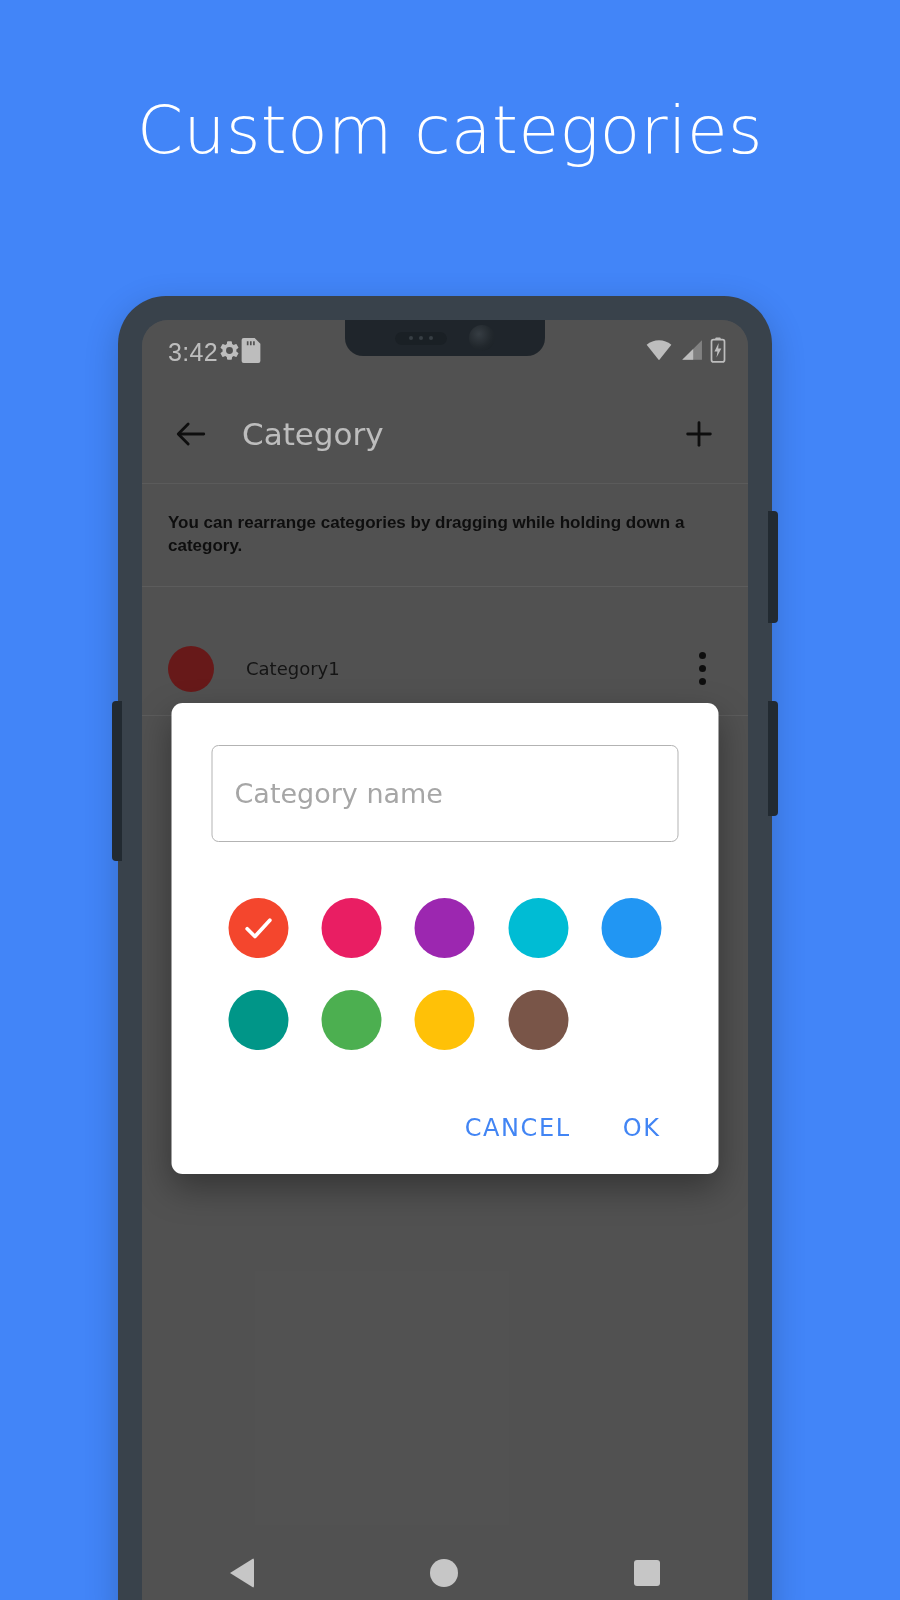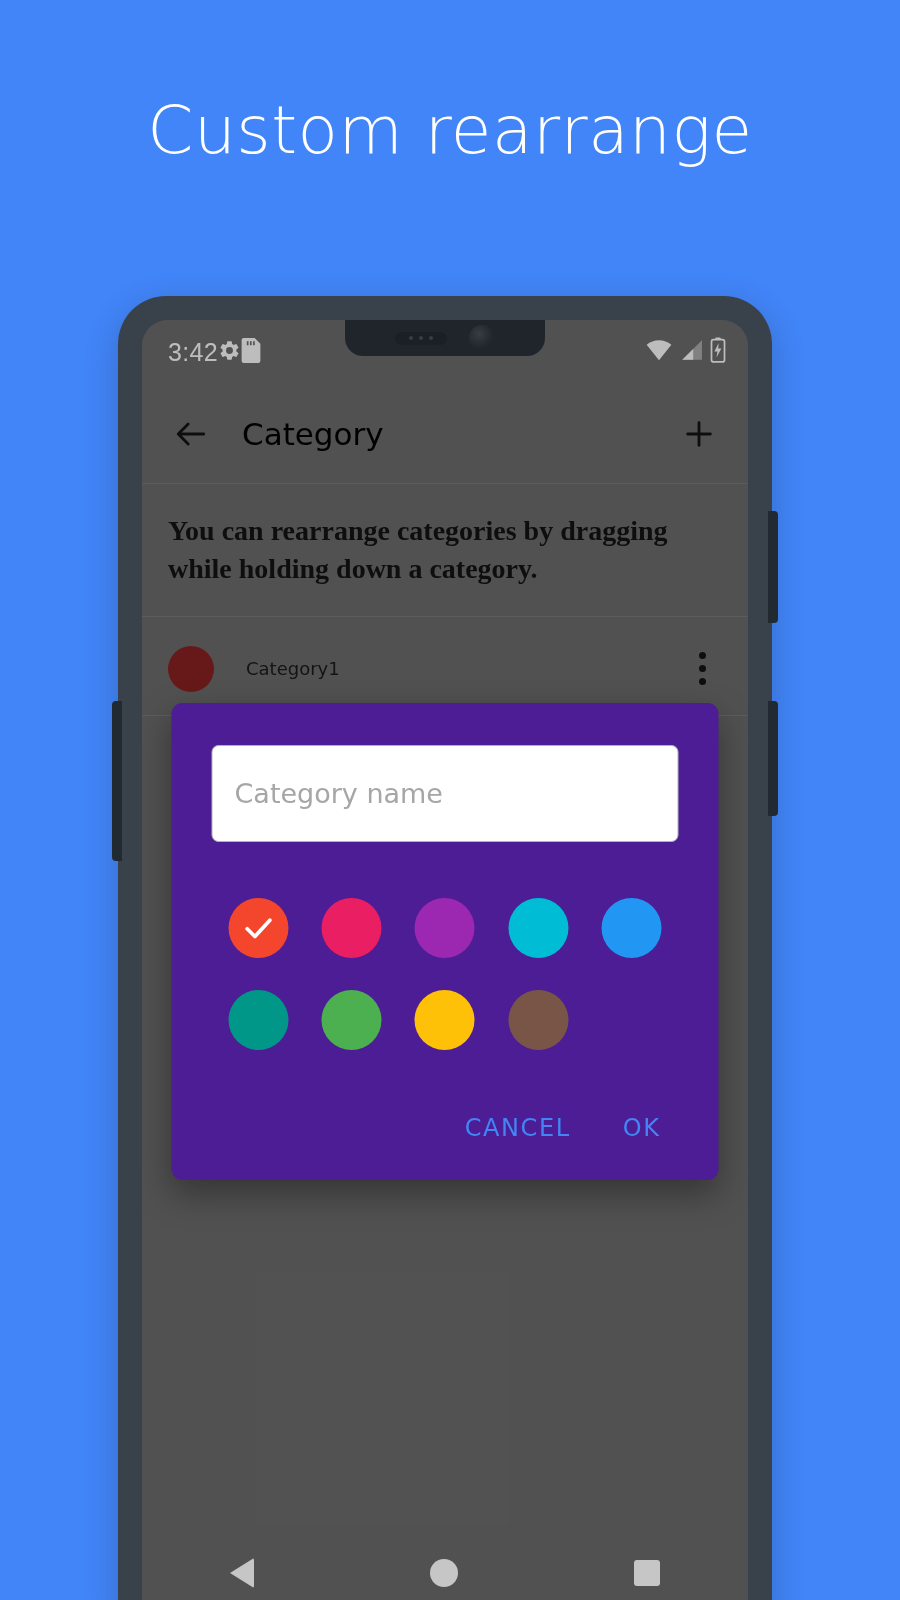--- a/index.html
+++ b/index.html
@@ -130,43 +130,43 @@
     width: 100%;
     height: 100px;
     display: flex;
     align-items: center;
     padding: 0 26px;
     border-bottom: 1px solid rgba(255,255,255,0.09);
   }
   .appbar-back { width: 46px; height: 46px; display: flex; align-items: center; justify-content: center; }
   .appbar-title {
     font-size: 31px;
-    color: #000000;
+    color: #ffffff;
     margin-left: 28px;
     font-weight: 400;
     font-family: "DejaVu Sans", sans-serif;
   }
   .appbar-add {
     margin-left: auto;
     width: 46px; height: 46px;
     display: flex; align-items: center; justify-content: center;
   }
 
   
   .hint {
     position: absolute;
     left: 0; top: 164px;
     width: 100%;
     padding: 28px 26px;
-    font-size: 28px;
+    font-size: 17px;
     font-weight: 700;
     line-height: 1.35;
     color: #141414;
     border-bottom: 1px solid rgba(255,255,255,0.10);
-    font-family: Liberation Serif, serif;
+    font-family: Liberation Sans, sans-serif;
   }
 
   
   .cat-list { position: absolute; left: 0; top: 302px; width: 100%; }
   .cat-row {
     height: 94px;
     display: flex;
     align-items: center;
     padding: 0 26px;
     border-bottom: 1px solid rgba(255,255,255,0.10);
@@ -194,25 +194,25 @@
     z-index: 40;
   }
 
   
   .dialog {
     position: absolute;
     left: 50%;
     transform: translateX(-50%);
     top: 383px;
     width: 547px;
-    background: #4c1d95;
+    background: #ffffff;
     border-radius: 11px;
     z-index: 50;
     box-shadow: 0 14px 34px rgba(0,0,0,0.35);
-    padding: 42px 40px 22px 40px;
+    padding: 42px 40px 16px 40px;
   }
 
   .name-input {
     width: 100%;
     height: 97px;
     border: 1.5px solid #b3b3b3;
     border-radius: 7px;
     padding: 0 22px;
     font-size: 27px;
     color: #3c3c3c;
@@ -276,21 +276,21 @@
     border-bottom: 15px solid transparent;
     border-right: 24px solid #c6c6c6;
     border-radius: 2px;
   }
   .nav-home { width: 28px; height: 28px; border-radius: 50%; background: #c6c6c6; }
   .nav-recent { width: 26px; height: 26px; border-radius: 3px; background: #c6c6c6; }
 </style>
 </head>
 <body style="background: rgb(66, 133, 248);">
 
-<div class="headline">Custom rearrange</div>
+<div class="headline">Custom categories</div>
 
 <div class="phone">
 
   <div class="side-btn btn-right-volume"></div>
   <div class="side-btn btn-right-power"></div>
   <div class="side-btn btn-left-one"></div>
 
   <div class="screen">
 
     <div class="notch">

